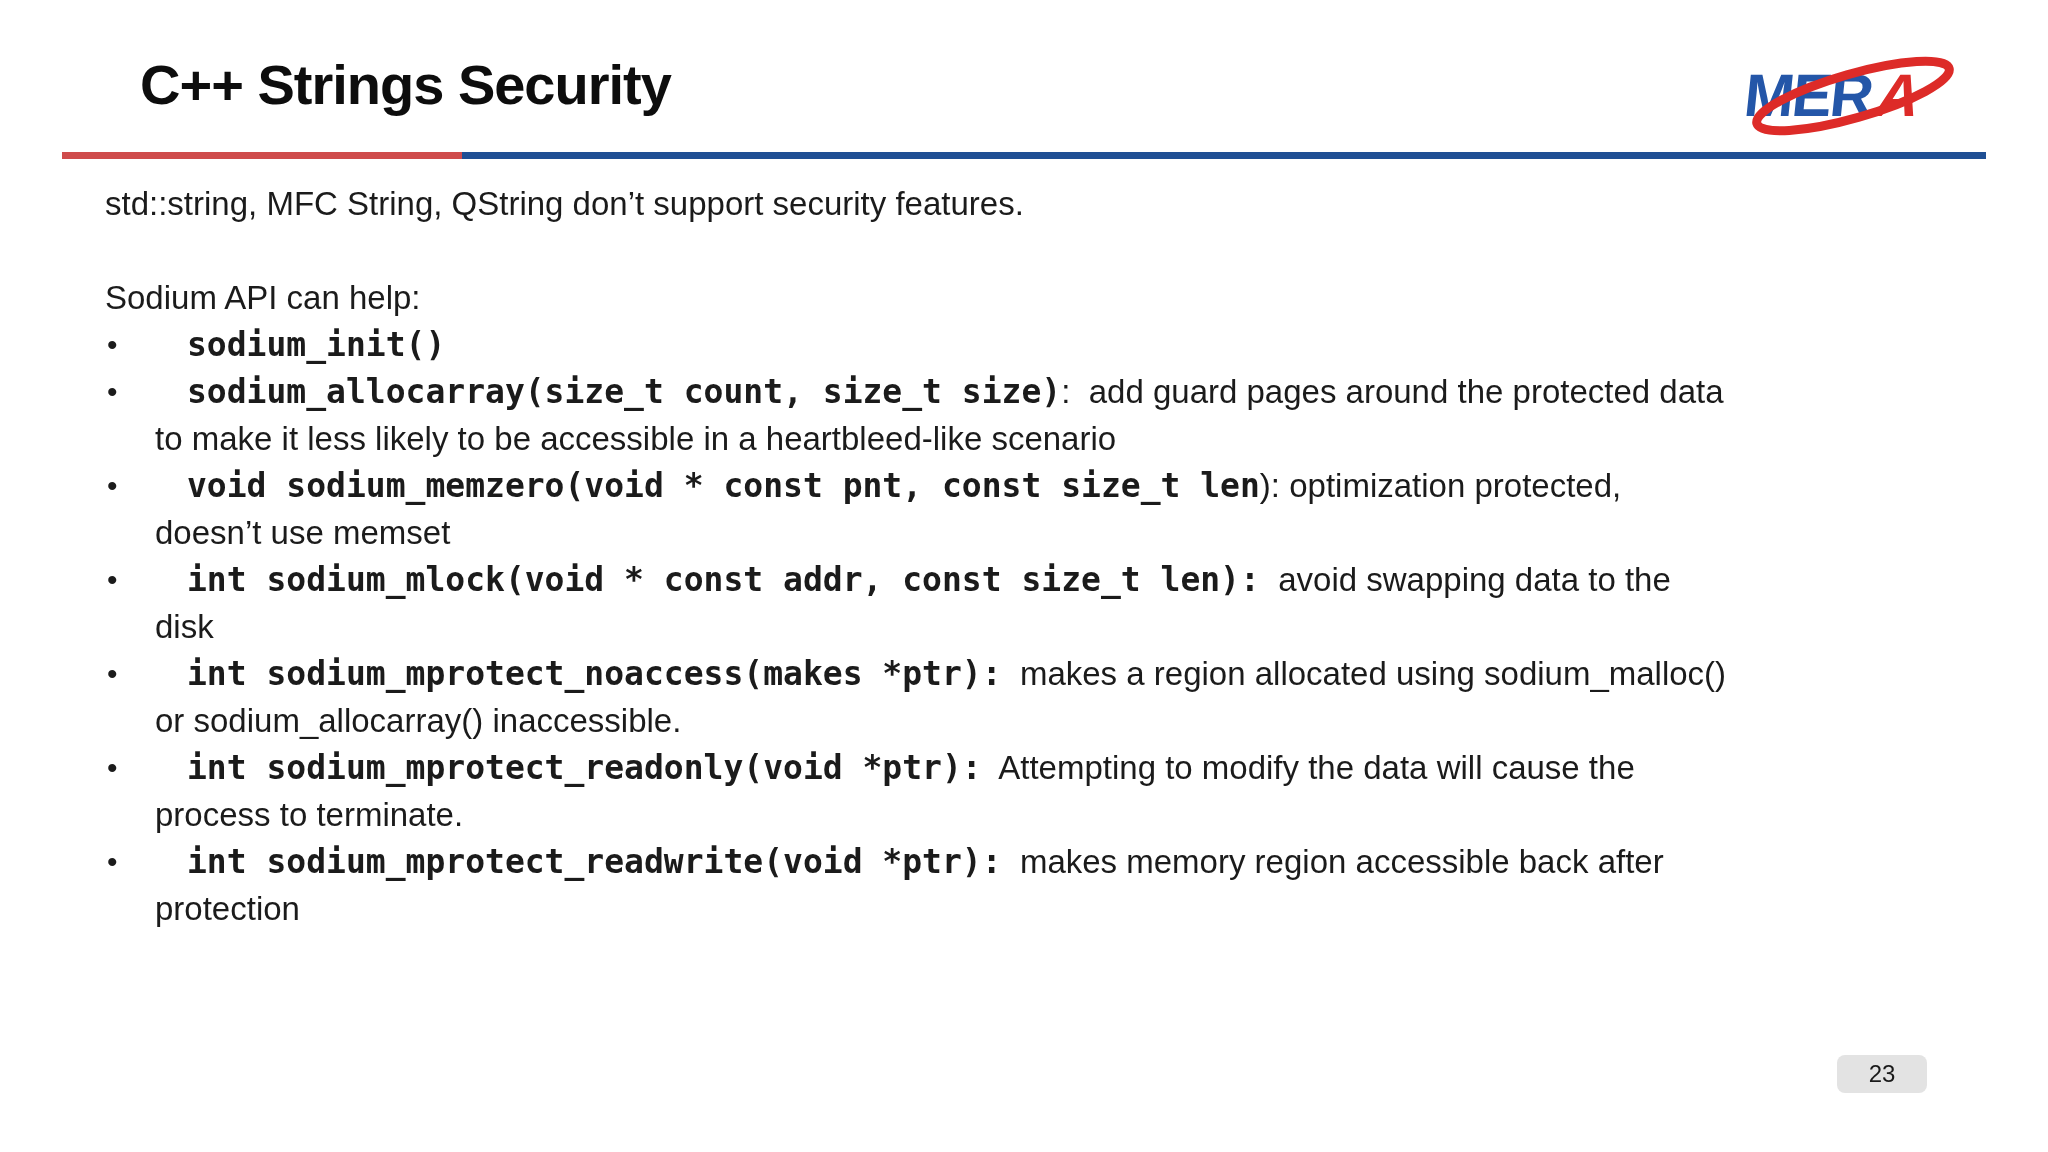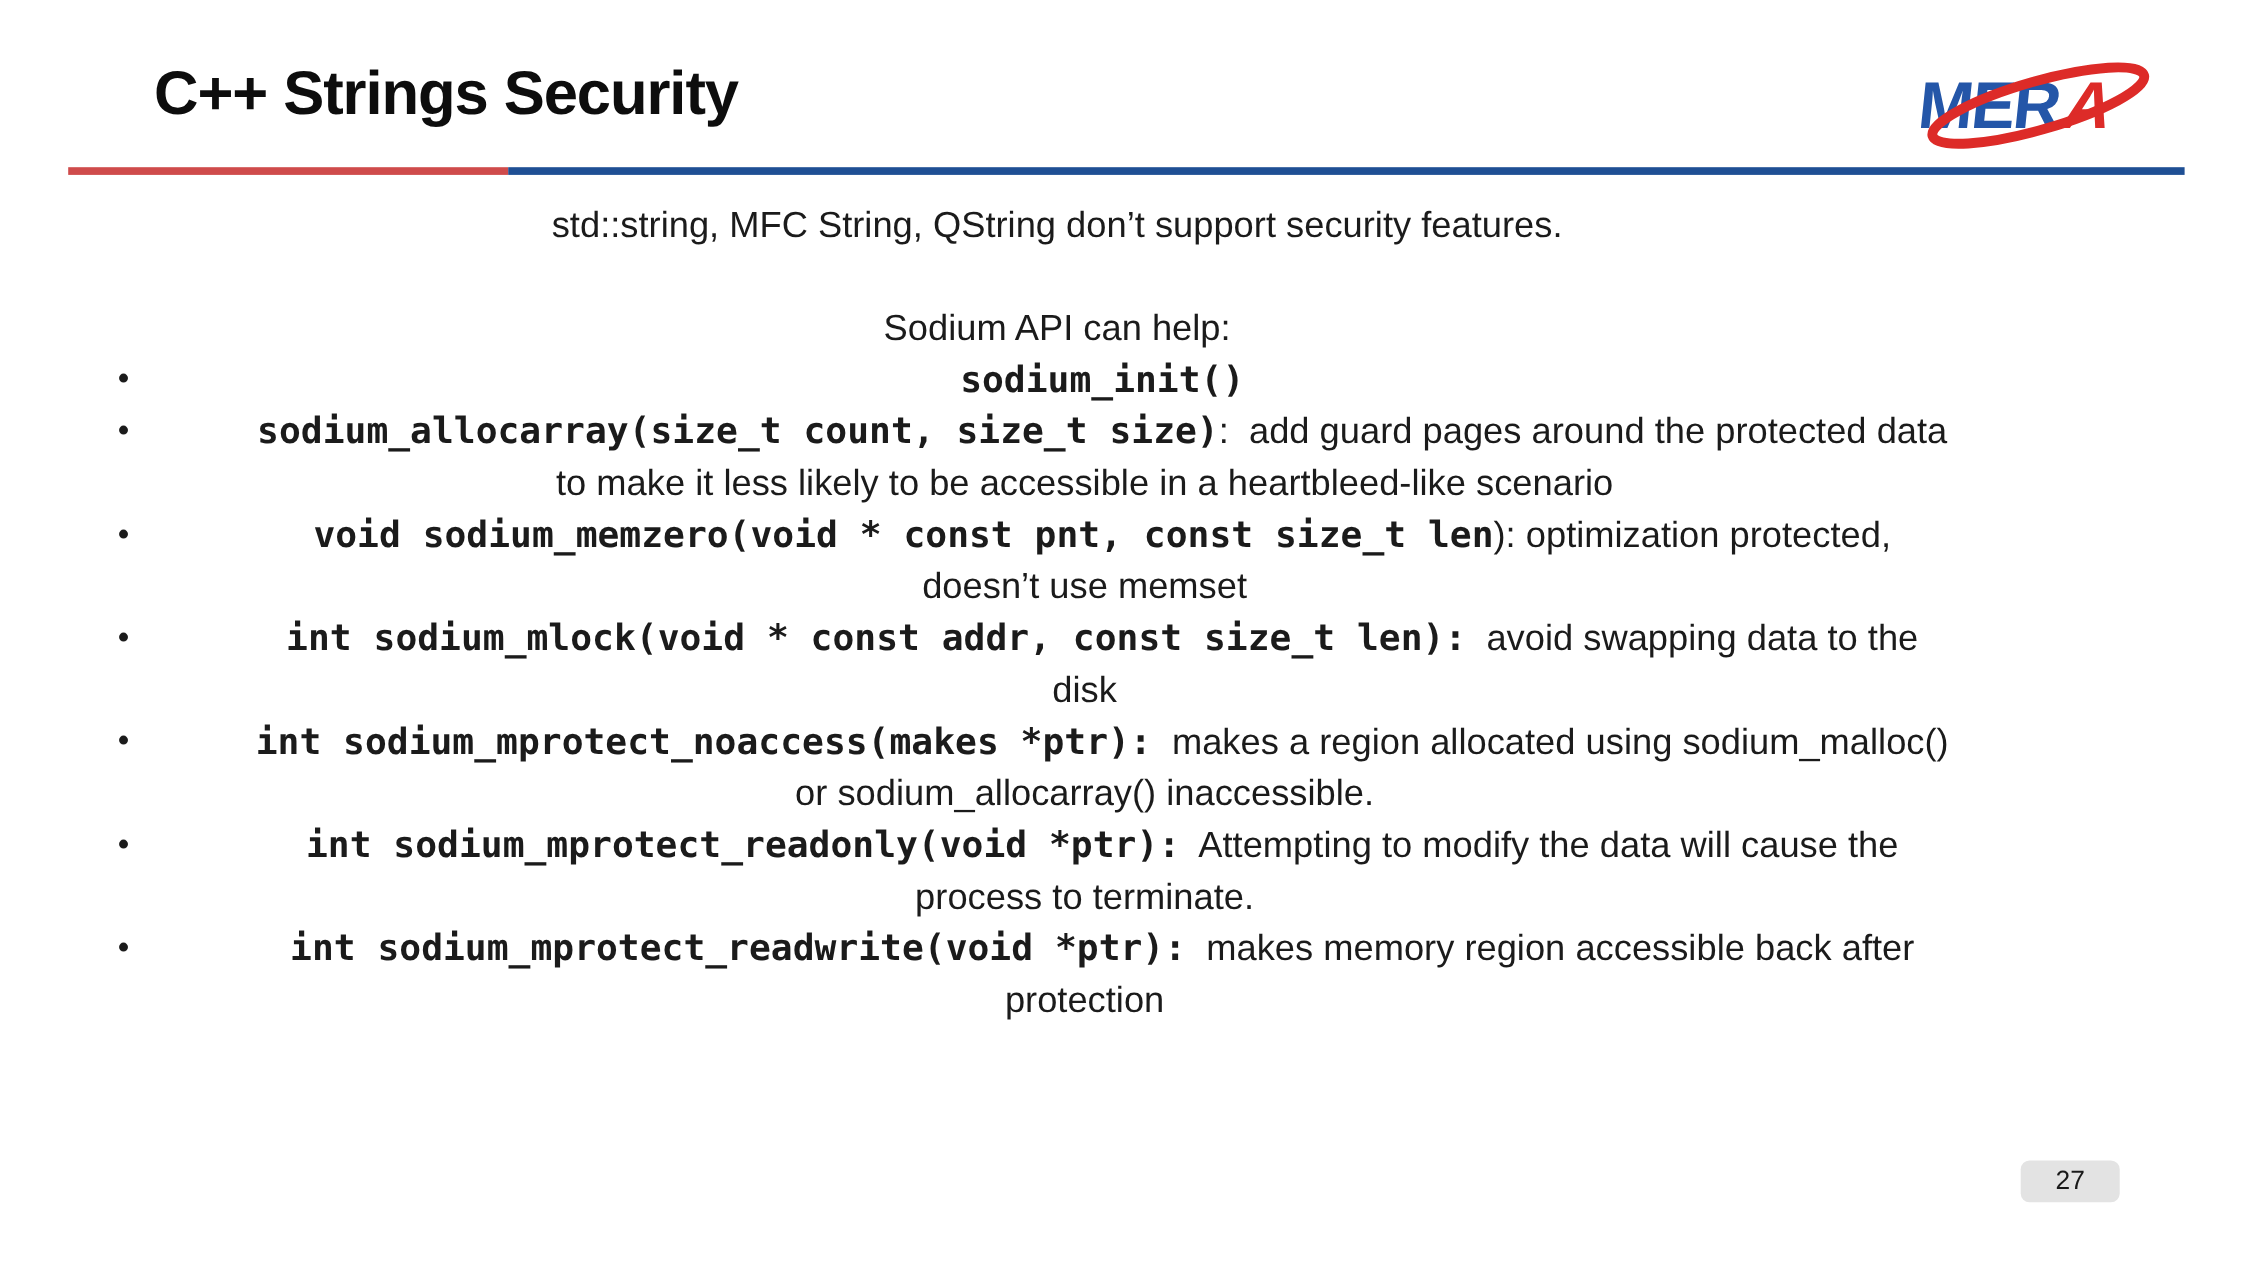--- a/index.html
+++ b/index.html
@@ -3,21 +3,20 @@
 <meta charset="utf-8">
 <style>
   html,body{margin:0;padding:0;background:#ffffff;}
   .slide{
     position:relative;
     width:2048px;height:1152px;
     background:#ffffff;
     overflow:hidden;
     font-family:"Liberation Sans", sans-serif;
     color:#1b1b1b;
-    text-align:center;
   }
   .title{
     position:absolute;
     left:140px;top:52px;
     font-size:56px;
     font-weight:700;
     letter-spacing:-1px;
     color:#0d0d0d;
     margin:0;
     white-space:nowrap;
@@ -118,16 +117,16 @@
       </li>
       <li>
         <span class="bullet-dot">•</span>
         <span class="code">int sodium_mprotect_readwrite(void *ptr):</span><span class="rest">  makes memory region accessible back after
 protection</span>
       </li>
     </ul>
   </div>
 
   <div class="page-badge">
-    <span>27</span>
+    <span>23</span>
   </div>
 
 </div>
 
 </body></html>

